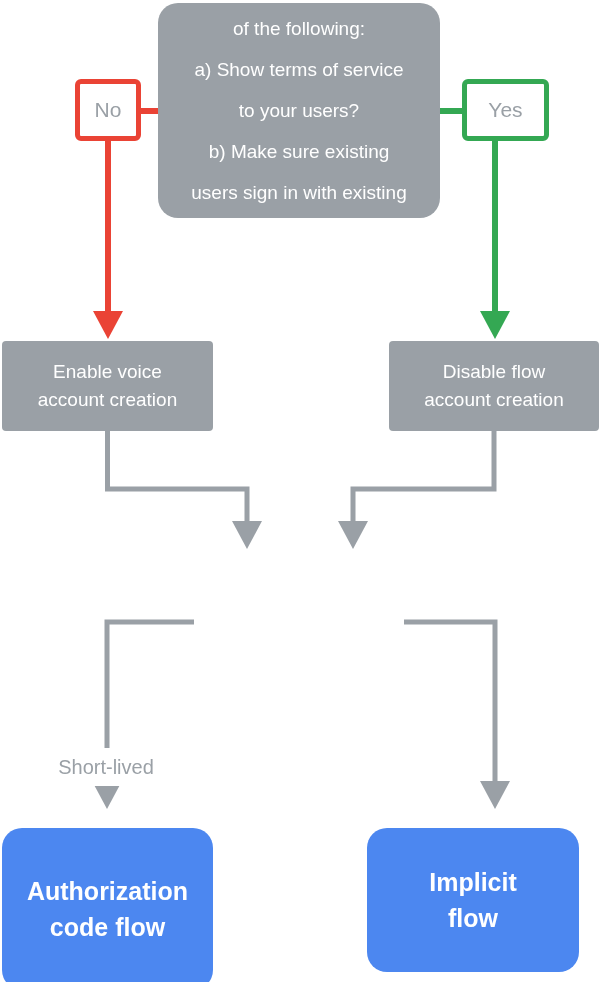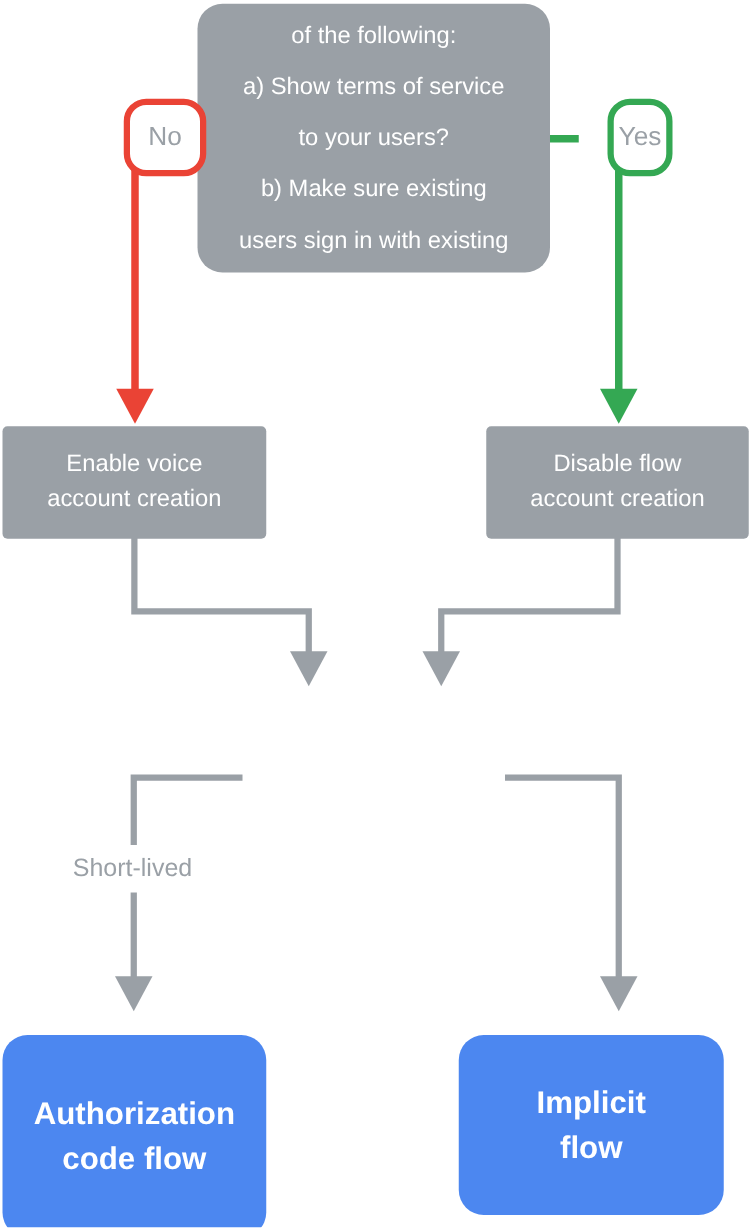--- a/index.html
+++ b/index.html
@@ -39,34 +39,34 @@
   .node-enable{left:2px;top:341px;width:211px;height:90px;font-size:19px;line-height:28px;}
   .node-disable{left:389px;top:341px;width:210px;height:90px;font-size:19px;line-height:28px;}
   .node-token{left:193px;top:551px;width:212px;height:140px;font-size:19px;line-height:29px;}
   .node-blue{background:var(--blue);font-weight:700;font-size:25px;line-height:36px;border-radius:20px;margin-top:16px;}
   .node-auth{left:2px;top:812px;width:211px;height:162px;}
   .node-implicit{left:367px;top:812px;width:212px;height:144px;}
   .badge{
     position:absolute;z-index:3;
     background:var(--label-bg);
     border:5px solid var(--red);
-    border-radius:18px;
+    border-radius:6px;
     box-sizing:border-box;
     display:flex;align-items:center;justify-content:center;
-    font-size:21px;font-weight:500;color:var(--muted-text);margin-left:24px;
+    font-size:21px;font-weight:500;color:var(--muted-text);
   }
   .badge-no{left:75px;top:79px;width:66px;height:62px;border-color:var(--red);}
-  .badge-yes{left:462px;top:79px;width:52px;height:62px;border-color:var(--green);}
+  .badge-yes{left:462px;top:79px;width:87px;height:62px;border-color:var(--green);}
   .branch-label{
     position:absolute;z-index:3;
     background:var(--label-bg);color:var(--muted-text);
     display:flex;align-items:center;justify-content:center;
     font-size:20px;font-weight:500;
   }
-  .label-short{left:21px;top:676px;width:170px;height:38px;}
+  .label-short{left:21px;top:748px;width:170px;height:38px;}
   .label-long{left:409px;top:708px;width:174px;height:38px;}
 </style>
 </head>
 <body>
 
 <div class="stage">
 
   <svg class="connectors" width="604" height="982" viewBox="0 0 604 982" xmlns="http://www.w3.org/2000/svg">
 
     <path class="stroke-red" d="M141 111 H160"></path>

